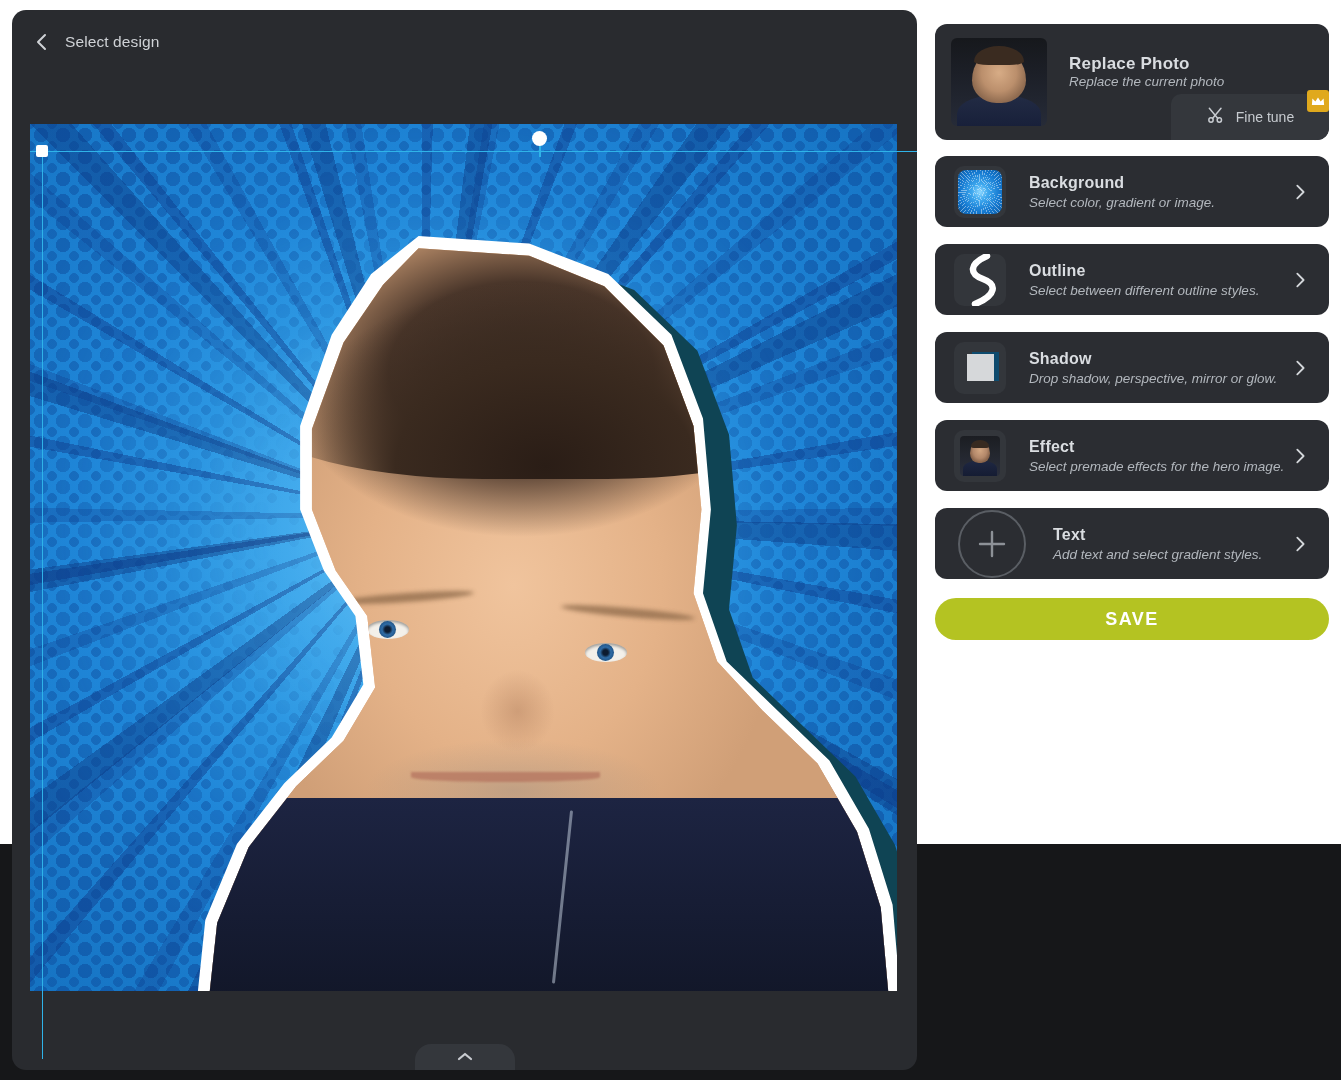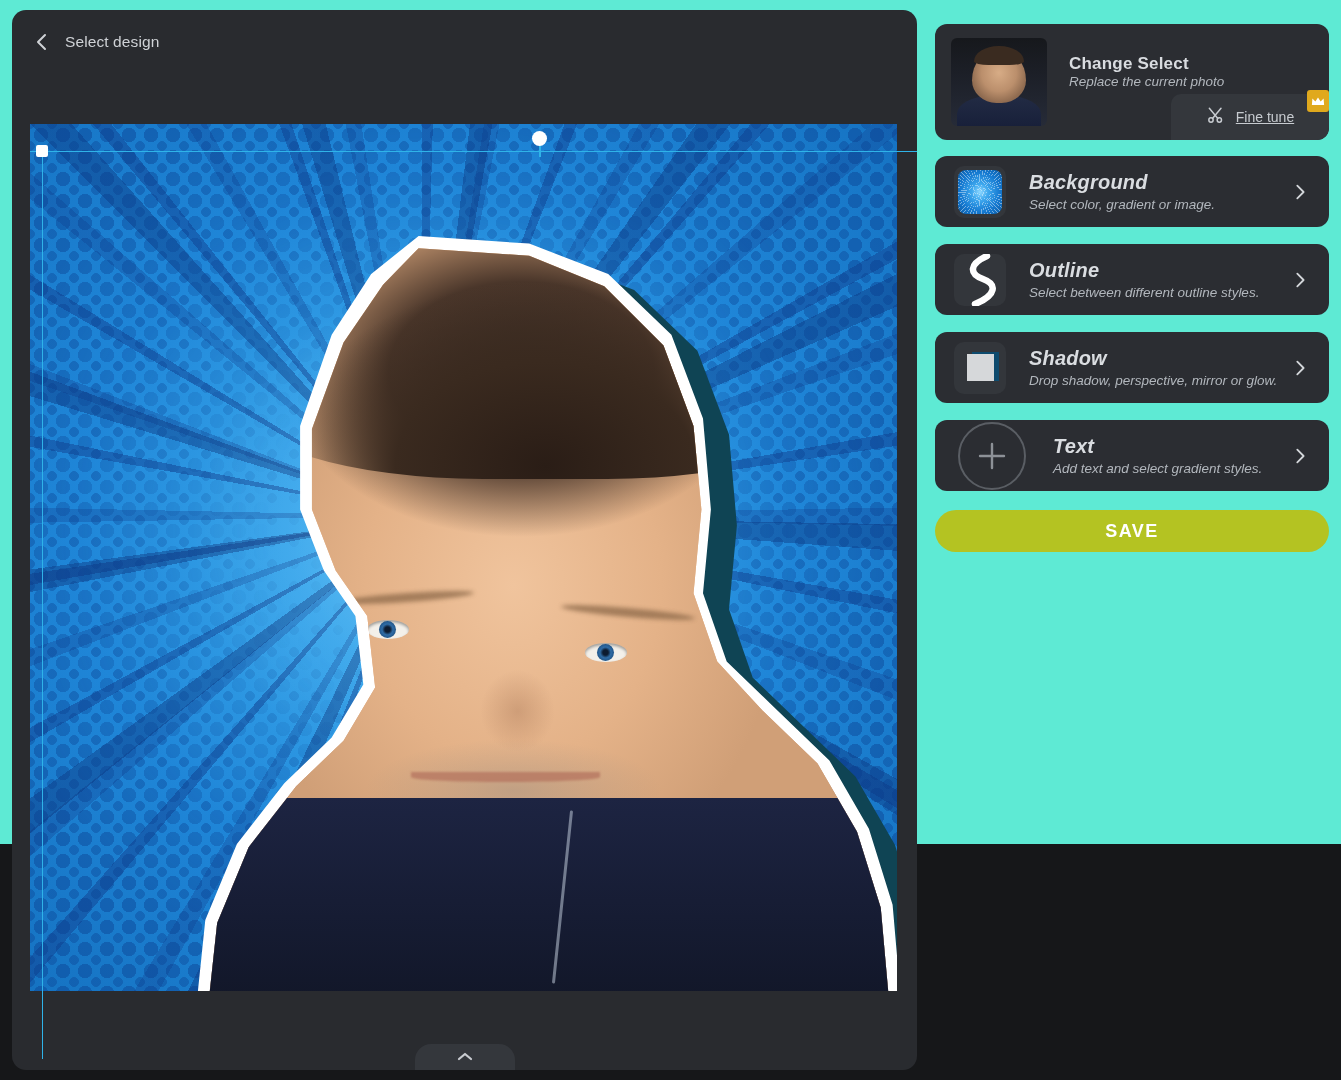--- a/index.html
+++ b/index.html
@@ -9,21 +9,21 @@
     height: 1080px;
     background: #161719;
     font-family: "Liberation Sans", sans-serif;
     overflow: hidden;
   }
 
   #app {
     position: relative;
     width: 1341px;
     height: 844px;
-    background: #5eead4;
+    background: #ffffff;
   }
 
   
   #editor-panel {
     position: absolute;
     left: 12px;
     top: 10px;
     width: 905px;
     height: 1060px;
     background: #292b2f;
@@ -312,21 +312,21 @@
     right: 0; bottom: 0;
     width: 158px; height: 46px;
     background: #34373c;
     border-radius: 10px 0 10px 0;
     display: flex;
     align-items: center;
     justify-content: center;
     gap: 10px;
     cursor: pointer;
   }
-  #fine-tune-label { font-size: 14px; color: #c7cbd0; text-decoration: underline; }
+  #fine-tune-label { font-size: 14px; color: #c7cbd0; }
   #fine-tune-badge {
     position: absolute;
     right: 0; top: -4px;
     width: 22px; height: 22px;
     background: #e0a91d;
     border-radius: 3px;
     display:flex; align-items:center; justify-content:center;
   }
 
   
@@ -340,21 +340,21 @@
   }
   .row-icon {
     width: 52px; height: 52px;
     border-radius: 10px;
     background: #33363b;
     flex: none;
     position: relative;
     overflow: hidden;
   }
   .row-text { margin-left: 23px; }
-  .row-title { font-size: 20px; font-weight: bold; color: #dadde1; letter-spacing:.2px;font-style:italic; }
+  .row-title { font-size: 16px; font-weight: bold; color: #dadde1; letter-spacing:.2px; }
   .row-sub { font-size: 13.5px; font-style: italic; color: #b2b7bd; margin-top: 3px; }
   .row-chev {
     position: absolute;
     right: 20px;
     top: 50%;
     transform: translateY(-50%);
   }
   .row-chev svg { display:block; }
 
   
@@ -484,21 +484,21 @@
 
   <div id="sidebar">
 
     <div class="card" id="change-photo-card">
       <div id="change-photo-thumb">
         <div class="thumb-body"></div>
         <div class="thumb-face"></div>
         <div class="thumb-hair"></div>
       </div>
       <div id="change-photo-text">
-        <div id="change-photo-title">Change Select</div>
+        <div id="change-photo-title">Replace Photo</div>
         <div id="change-photo-sub">Replace the current photo</div>
       </div>
       <div id="fine-tune-btn">
         <span>
           <svg width="20" height="20" viewBox="0 0 24 24">
             <g fill="none" stroke="#c7cbd0" stroke-width="1.8" stroke-linecap="round">
               <circle cx="6" cy="18" r="2.6"></circle>
               <circle cx="16" cy="18" r="2.6"></circle>
               <line x1="7.8" y1="16.1" x2="18" y2="4"></line>
               <line x1="14.2" y1="16.1" x2="4" y2="4"></line>
@@ -557,20 +557,38 @@
         <div class="row-title">Shadow</div>
         <div class="row-sub">Drop shadow, perspective, mirror or glow.</div>
       </div>
       <span class="row-chev">
         <svg width="18" height="18" viewBox="0 0 20 20">
           <polyline points="7,3 14,10 7,17" fill="none" stroke="#d4d7db" stroke-width="2" stroke-linecap="round" stroke-linejoin="round"></polyline>
         </svg>
       </span>
     </div>
 
+    <div class="card menu-row">
+      <div class="row-icon">
+        <div class="icon-effect">
+          <div class="ie-body"></div>
+          <div class="ie-face"></div>
+          <div class="ie-hair"></div>
+        </div>
+      </div>
+      <div class="row-text">
+        <div class="row-title">Effect</div>
+        <div class="row-sub">Select premade effects for the hero image.</div>
+      </div>
+      <span class="row-chev">
+        <svg width="18" height="18" viewBox="0 0 20 20">
+          <polyline points="7,3 14,10 7,17" fill="none" stroke="#d4d7db" stroke-width="2" stroke-linecap="round" stroke-linejoin="round"></polyline>
+        </svg>
+      </span>
+    </div>
 
     <div class="card menu-row" id="text-row">
       <div class="row-icon">
         <div class="icon-plus-circle">
           <svg width="72" height="72" viewBox="0 0 72 72">
             <circle cx="36" cy="36" r="33" fill="none" stroke="#5a5e64" stroke-width="2"></circle>
             <line x1="36" y1="24" x2="36" y2="48" stroke="#8d9197" stroke-width="2.4" stroke-linecap="round"></line>
             <line x1="24" y1="36" x2="48" y2="36" stroke="#8d9197" stroke-width="2.4" stroke-linecap="round"></line>
           </svg>
         </div>

